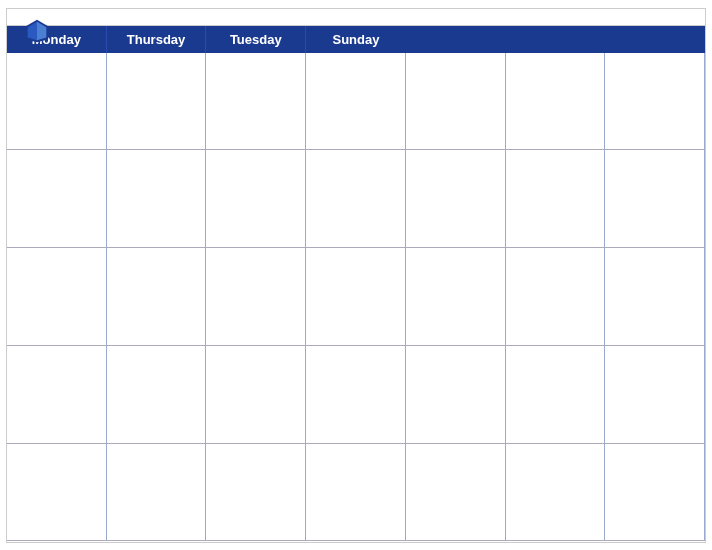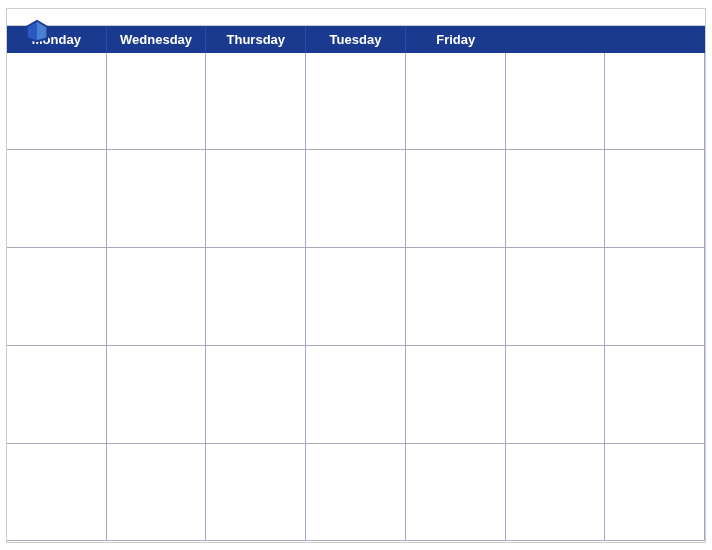--- a/index.html
+++ b/index.html
@@ -155,24 +155,23 @@
         <span></span>
       </div>
     </div>
     <h1 class="month-title"></h1>
     <div class="country-label"></div>
   </div>
 
   <div class="calendar-grid">
     <div class="day-headers">
     <div class="day-header">Monday</div>
-        <div class="day-header">Wednesday</div>
         <div class="day-header">Thursday</div>
         <div class="day-header">Tuesday</div>
-        <div class="day-header">Friday</div>
+        <div class="day-header">Sunday</div>
       </div>
     <div class="weeks-container">
     <div class="week-row" style="border-bottom: 1px solid rgb(170, 170, 187); min-height: 75px;">
           <div class="day-cell empty" style="border-right: 1px solid rgb(153, 170, 208); vertical-align: top; padding-top: 0px;"></div>
           <div class="day-cell" style="border-right: 1px solid rgb(153, 170, 208); vertical-align: top; padding-top: 0px;"><div class="day-number" style="display: inline-block; background-color: rgb(26, 74, 175); color: rgb(255, 255, 255); font-size: 11px; font-weight: bold; padding: 1px 3px; border-radius: 0px; min-width: 16px; text-align: left;">1</div></div>
           <div class="day-cell" style="border-right: 1px solid rgb(153, 170, 208); vertical-align: top; padding-top: 0px;"><div class="day-number" style="display: inline-block; background-color: rgb(26, 74, 175); color: rgb(255, 255, 255); font-size: 11px; font-weight: bold; padding: 1px 3px; border-radius: 0px; min-width: 16px; text-align: left;">2</div></div>
           <div class="day-cell" style="border-right: 1px solid rgb(153, 170, 208); vertical-align: top; padding-top: 0px;"><div class="day-number" style="display: inline-block; background-color: rgb(26, 74, 175); color: rgb(255, 255, 255); font-size: 11px; font-weight: bold; padding: 1px 3px; border-radius: 0px; min-width: 16px; text-align: left;">3</div></div>
           <div class="day-cell" style="border-right: 1px solid rgb(153, 170, 208); vertical-align: top; padding-top: 0px;"><div class="day-number" style="display: inline-block; background-color: rgb(26, 74, 175); color: rgb(255, 255, 255); font-size: 11px; font-weight: bold; padding: 1px 3px; border-radius: 0px; min-width: 16px; text-align: left;">4</div></div>
           <div class="day-cell" style="border-right: 1px solid rgb(153, 170, 208); vertical-align: top; padding-top: 0px;"><div class="day-number" style="display: inline-block; background-color: rgb(26, 74, 175); color: rgb(255, 255, 255); font-size: 11px; font-weight: bold; padding: 1px 3px; border-radius: 0px; min-width: 16px; text-align: left;">5</div></div>
           <div class="day-cell" style="border-right: 1px solid rgb(153, 170, 208); vertical-align: top; padding-top: 0px;"><div class="day-number" style="display: inline-block; background-color: rgb(26, 74, 175); color: rgb(255, 255, 255); font-size: 11px; font-weight: bold; padding: 1px 3px; border-radius: 0px; min-width: 16px; text-align: left;">6</div></div>

